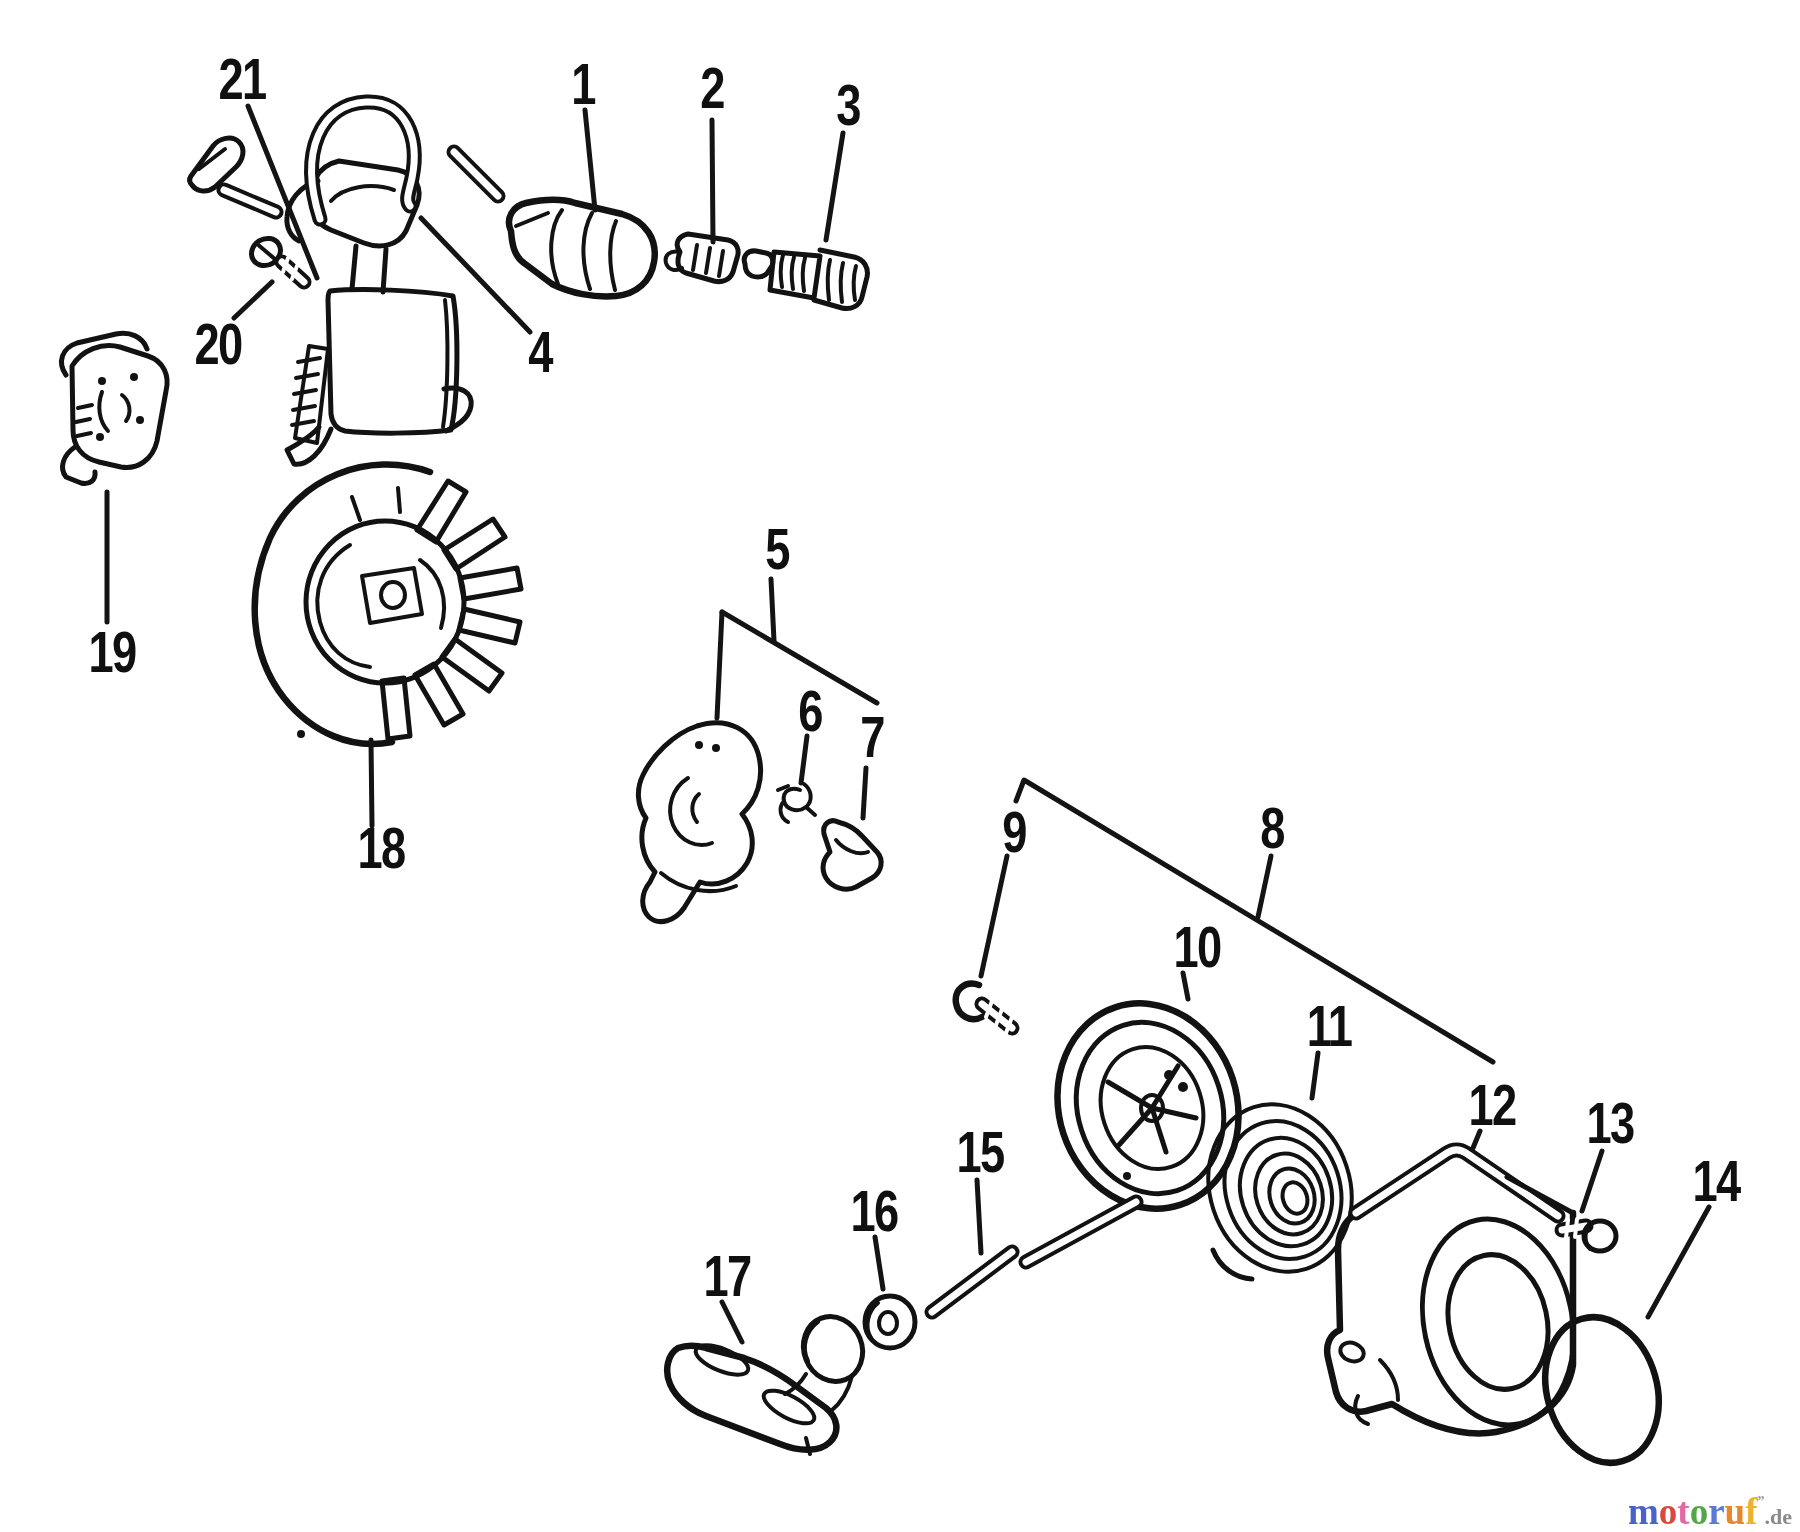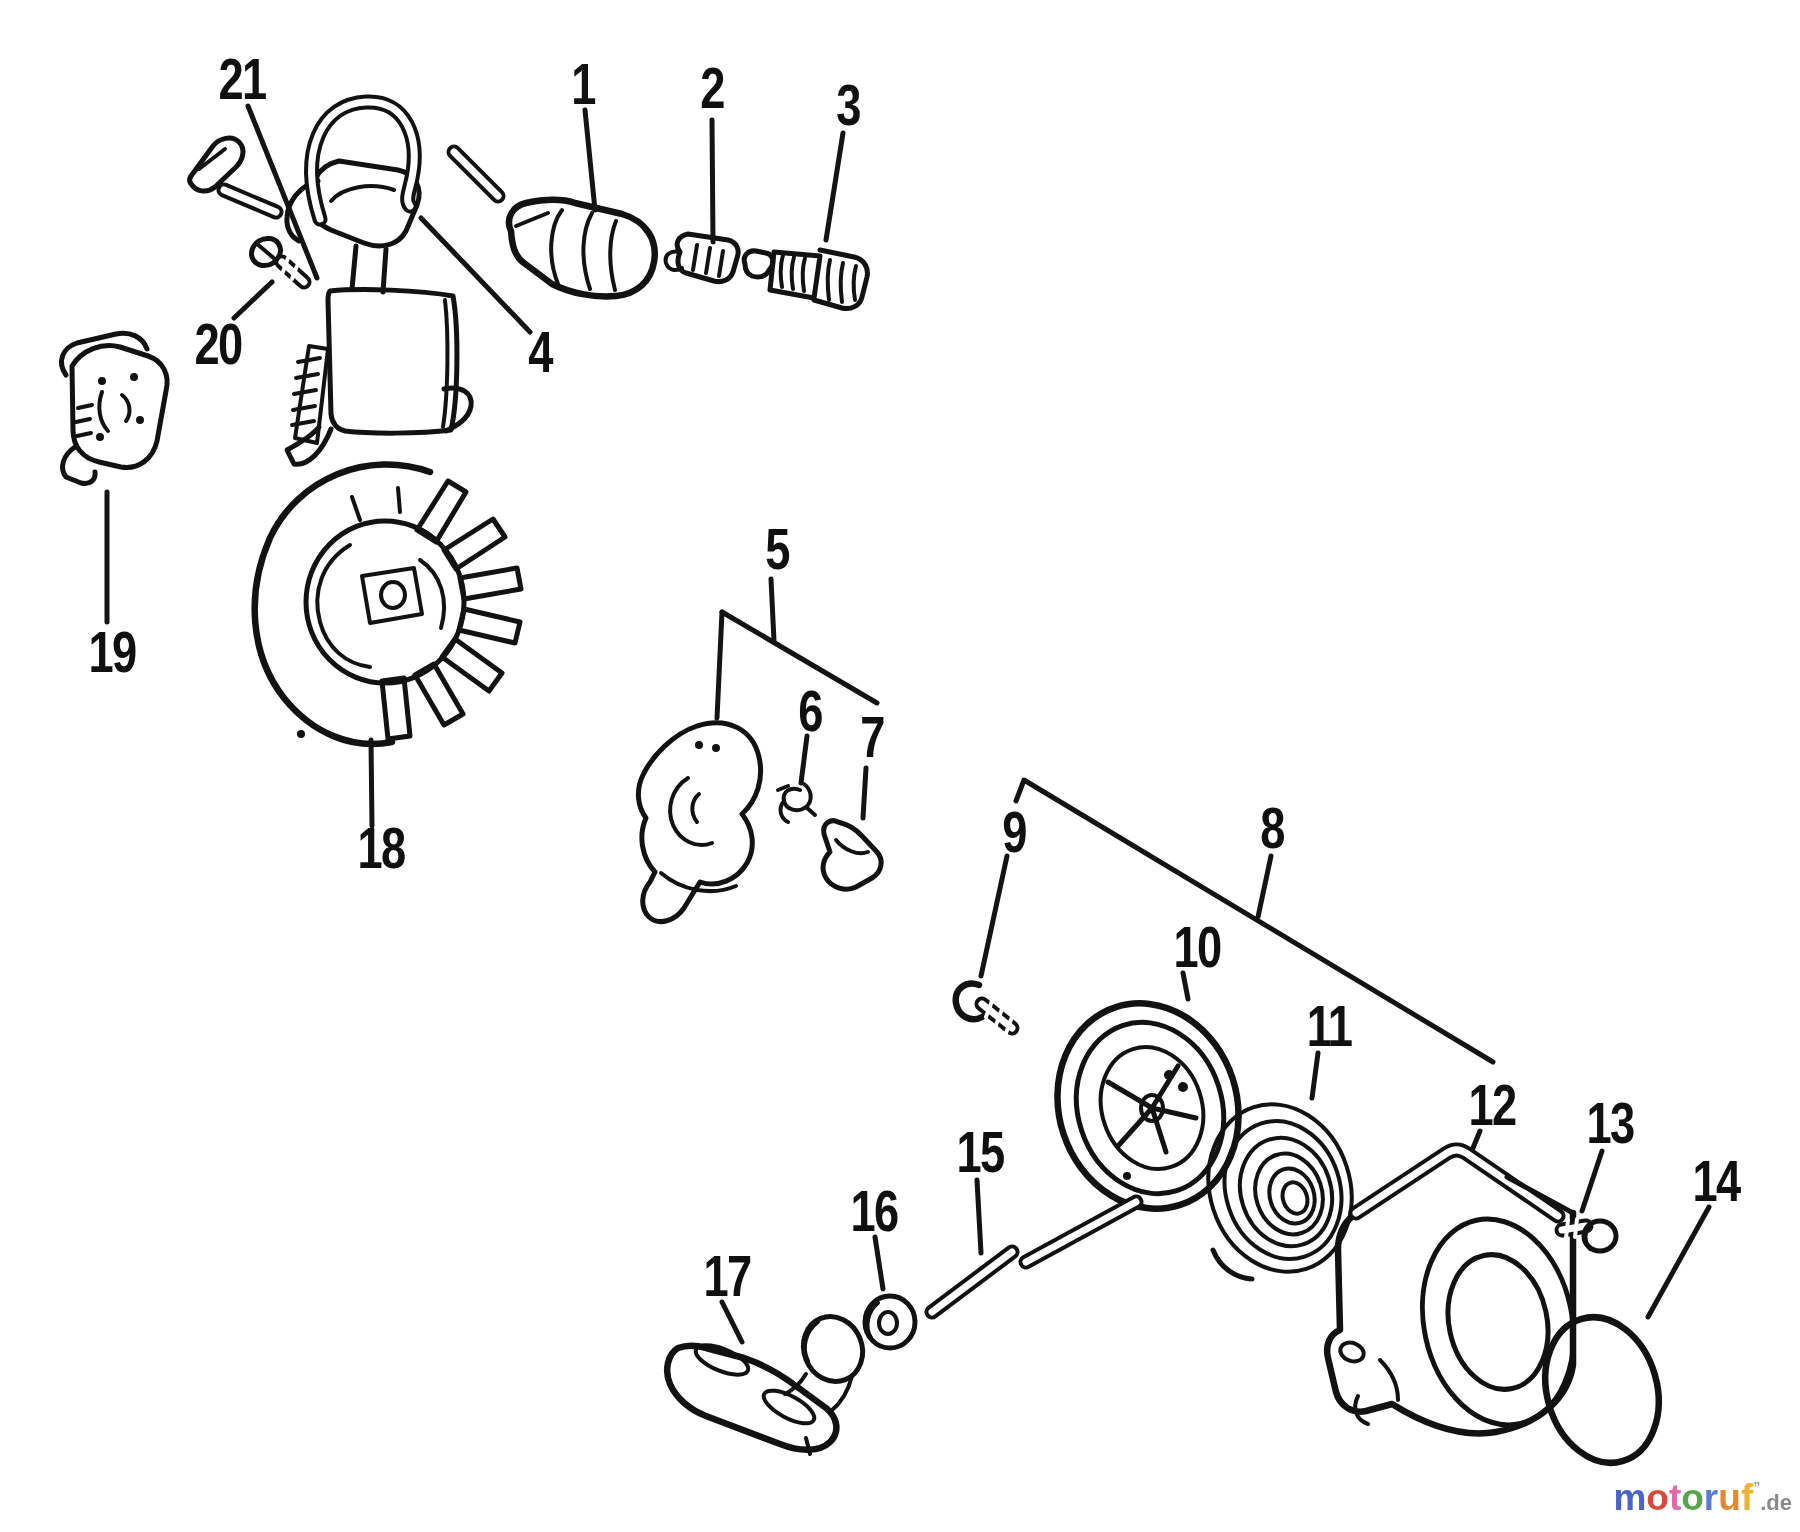--- a/index.html
+++ b/index.html
@@ -12,22 +12,22 @@
   .art .thin{stroke-width:4;}
   .art .thick{stroke-width:6.5;}
   .art .tube{stroke-width:15;}
   .art .tube-core{stroke:#ffffff;stroke-width:7;}
   .art .dot{fill:#121212;stroke:none;}
   .art .wtick{stroke:#ffffff;stroke-width:4;}
   #leaders-layer polyline{fill:none;stroke:#141414;stroke-width:5;
      stroke-linecap:round;stroke-linejoin:round;}
   #labels-layer text{font:700 58px "Liberation Sans",sans-serif;fill:#101010;
      text-anchor:middle;dominant-baseline:central;letter-spacing:-2px;}
-  .watermark{position:absolute;right:8px;bottom:16px;
-     font-family:Liberation Sans, sans-serif;font-weight:700;font-size:37px;
+  .watermark{position:absolute;right:8px;bottom:2px;
+     font-family:Liberation Serif, serif;font-weight:700;font-size:37px;
      line-height:1;user-select:none;white-space:nowrap;}
   .watermark .suffix{font-size:22px;font-weight:700;}
   .watermark .tmark{font-size:14px;vertical-align:18px;}
 </style>
 </head>
 <body>
 
 <div class="stage">
   <svg viewBox="0 0 1800 1532" width="1800" height="1532">
 

